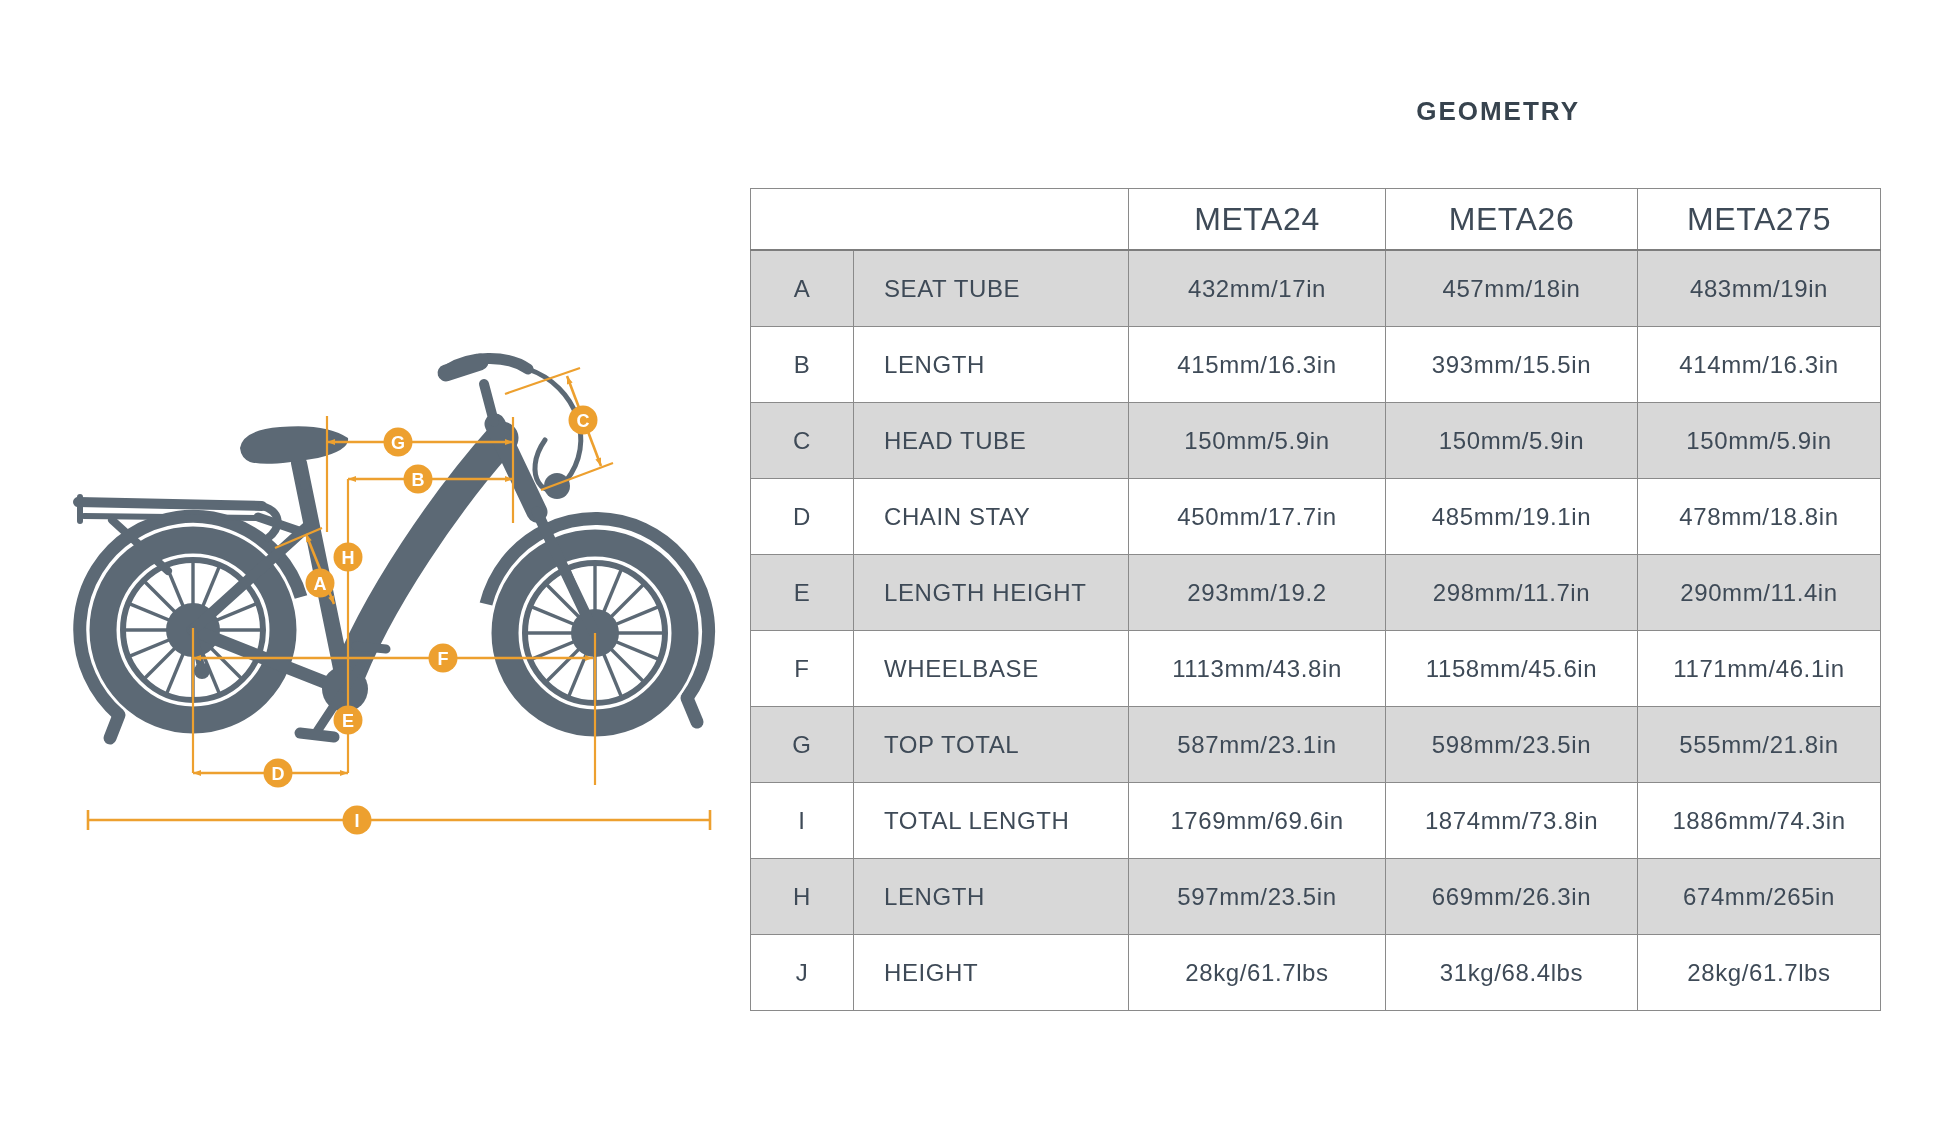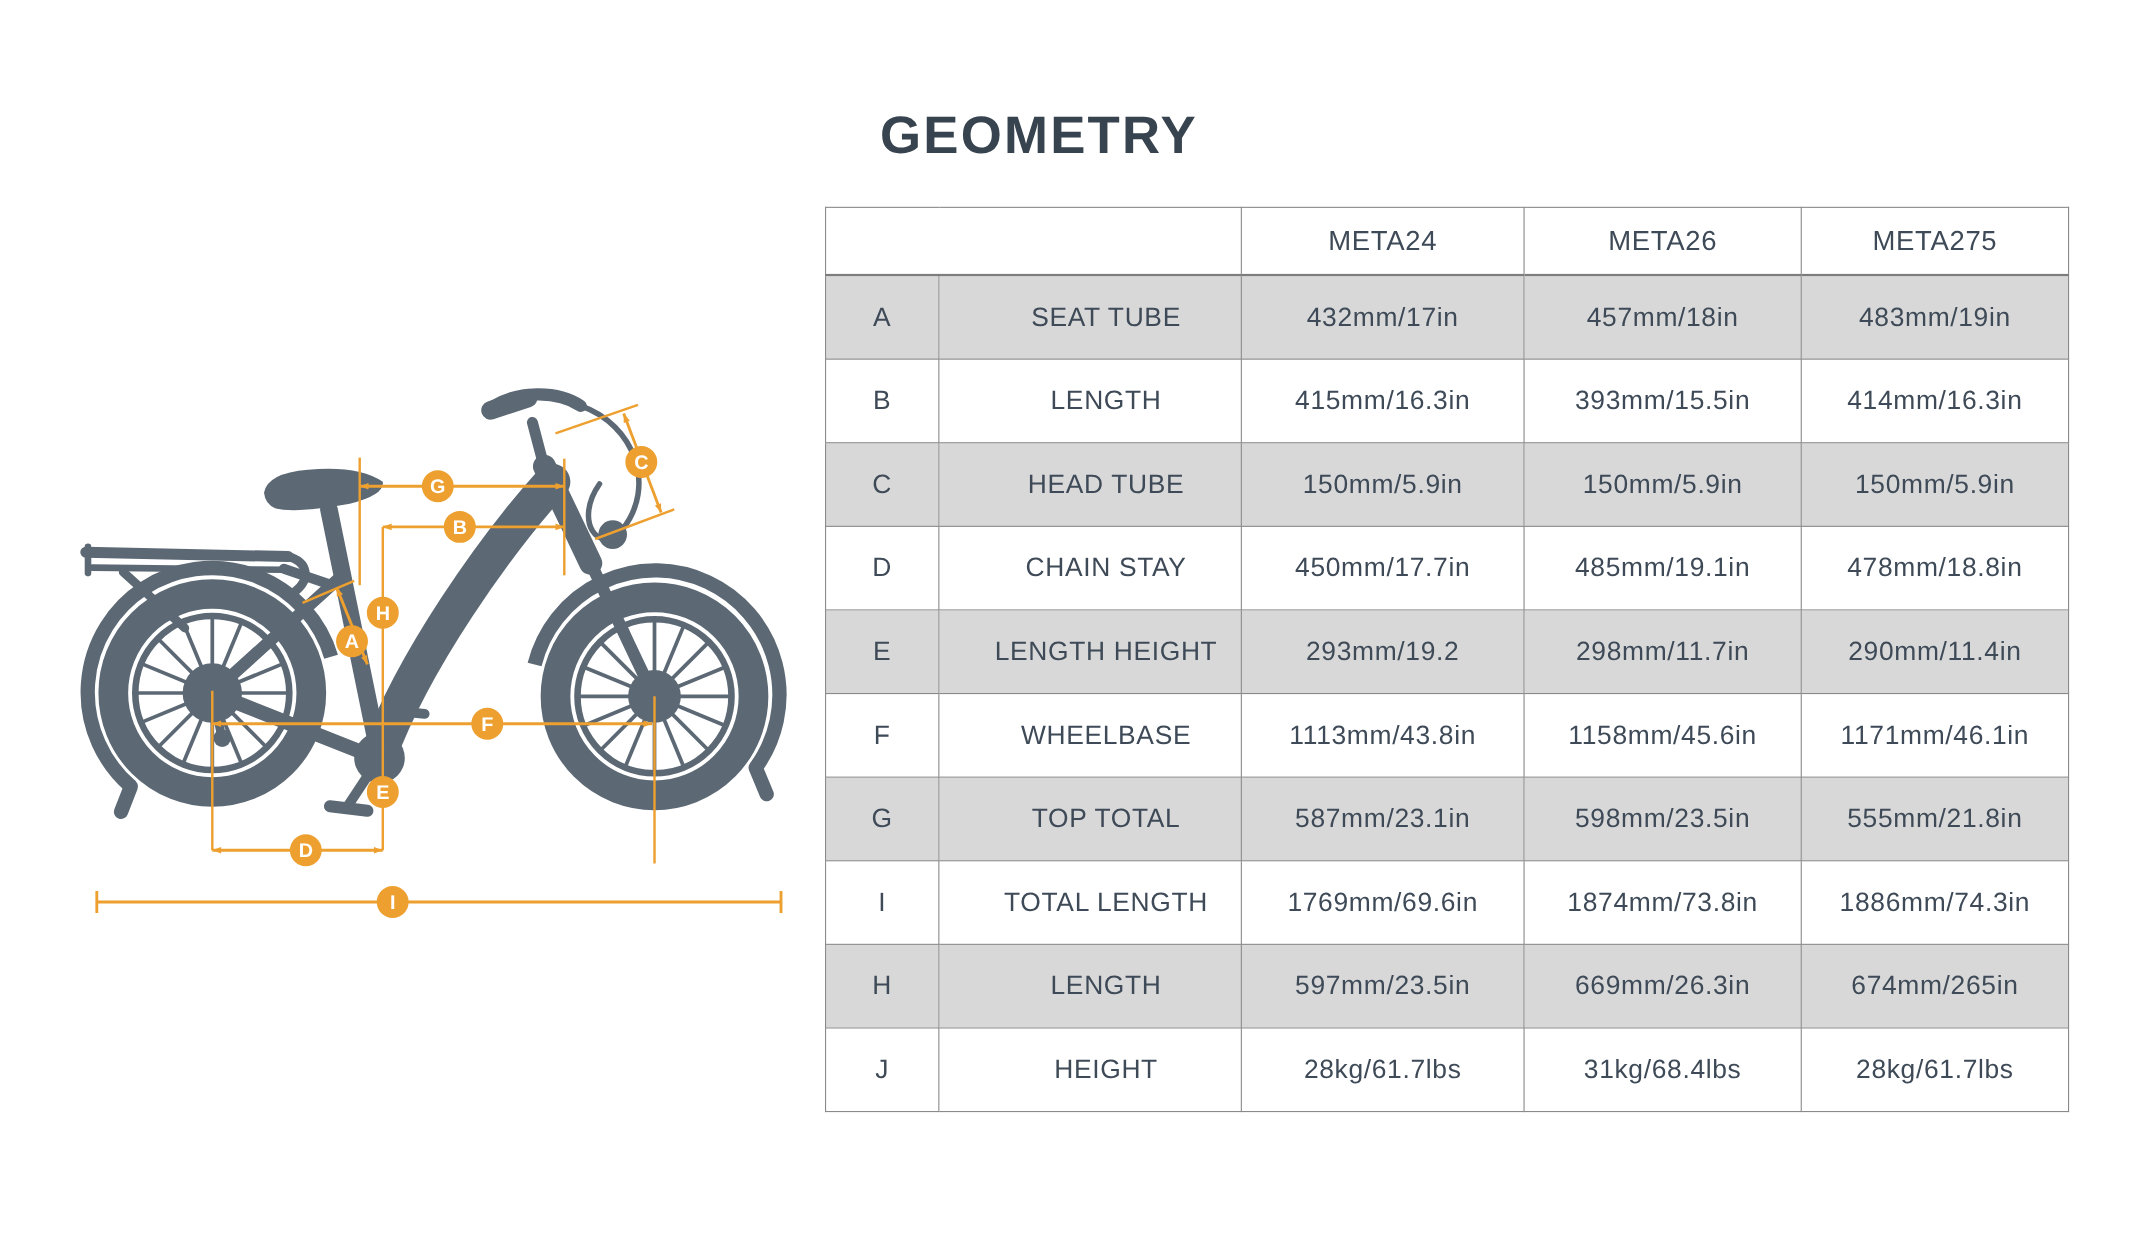--- a/index.html
+++ b/index.html
@@ -4,41 +4,41 @@
 <style>
   html,body{margin:0;padding:0;}
   body{
     width:1946px;height:1133px;position:relative;overflow:hidden;
     background:#ffffff;
     font-family:"Liberation Sans", sans-serif;
     color:#3e4a57;
   }
   .page-title{
     position:absolute;top:96px;left:800px;width:780px;
-    text-align:left;font-size:48px;font-weight:bold;
+    text-align:right;font-size:26px;font-weight:bold;
     letter-spacing:2px;color:#37434e;
   }
   .diagram-wrap{
     position:absolute;left:0px;top:270px;width:760px;height:580px;
   }
   table.geo{
     position:absolute;left:750px;top:188px;width:1130px;
     border-collapse:collapse;table-layout:fixed;
   }
   table.geo th, table.geo td{
     border:1px solid #8a8a8a;
     text-align:center;vertical-align:middle;
     font-weight:normal;letter-spacing:0.6px;
     overflow:hidden;white-space:nowrap;
   }
-  table.geo thead th{height:58px;font-size:25px;background:#ffffff;border-bottom:2px solid #7d7d7d;}
+  table.geo thead th{height:58px;font-size:32px;background:#ffffff;border-bottom:2px solid #7d7d7d;}
   table.geo tbody td{height:73px;font-size:24px;}
   table.geo tbody tr:nth-child(odd){background:#d8d8d8;}
   table.geo tbody tr:nth-child(even){background:#ffffff;}
-  table.geo td.label{text-align:center;padding-left:30px;}
+  table.geo td.label{text-align:left;padding-left:30px;}
   .bike{fill:none;stroke:#5c6975;}
   .bikefill{fill:#5c6975;stroke:none;}
   .dim{stroke:#eda02f;stroke-width:2.6;fill:none;}
   .dimthin{stroke:#eda02f;stroke-width:2.2;fill:none;}
   .badge{fill:#eda02f;stroke:none;}
   .badge-letter{
     fill:#ffffff;font-family:"Liberation Sans", sans-serif;
     font-size:18px;font-weight:bold;text-anchor:middle;
   }
 </style>

